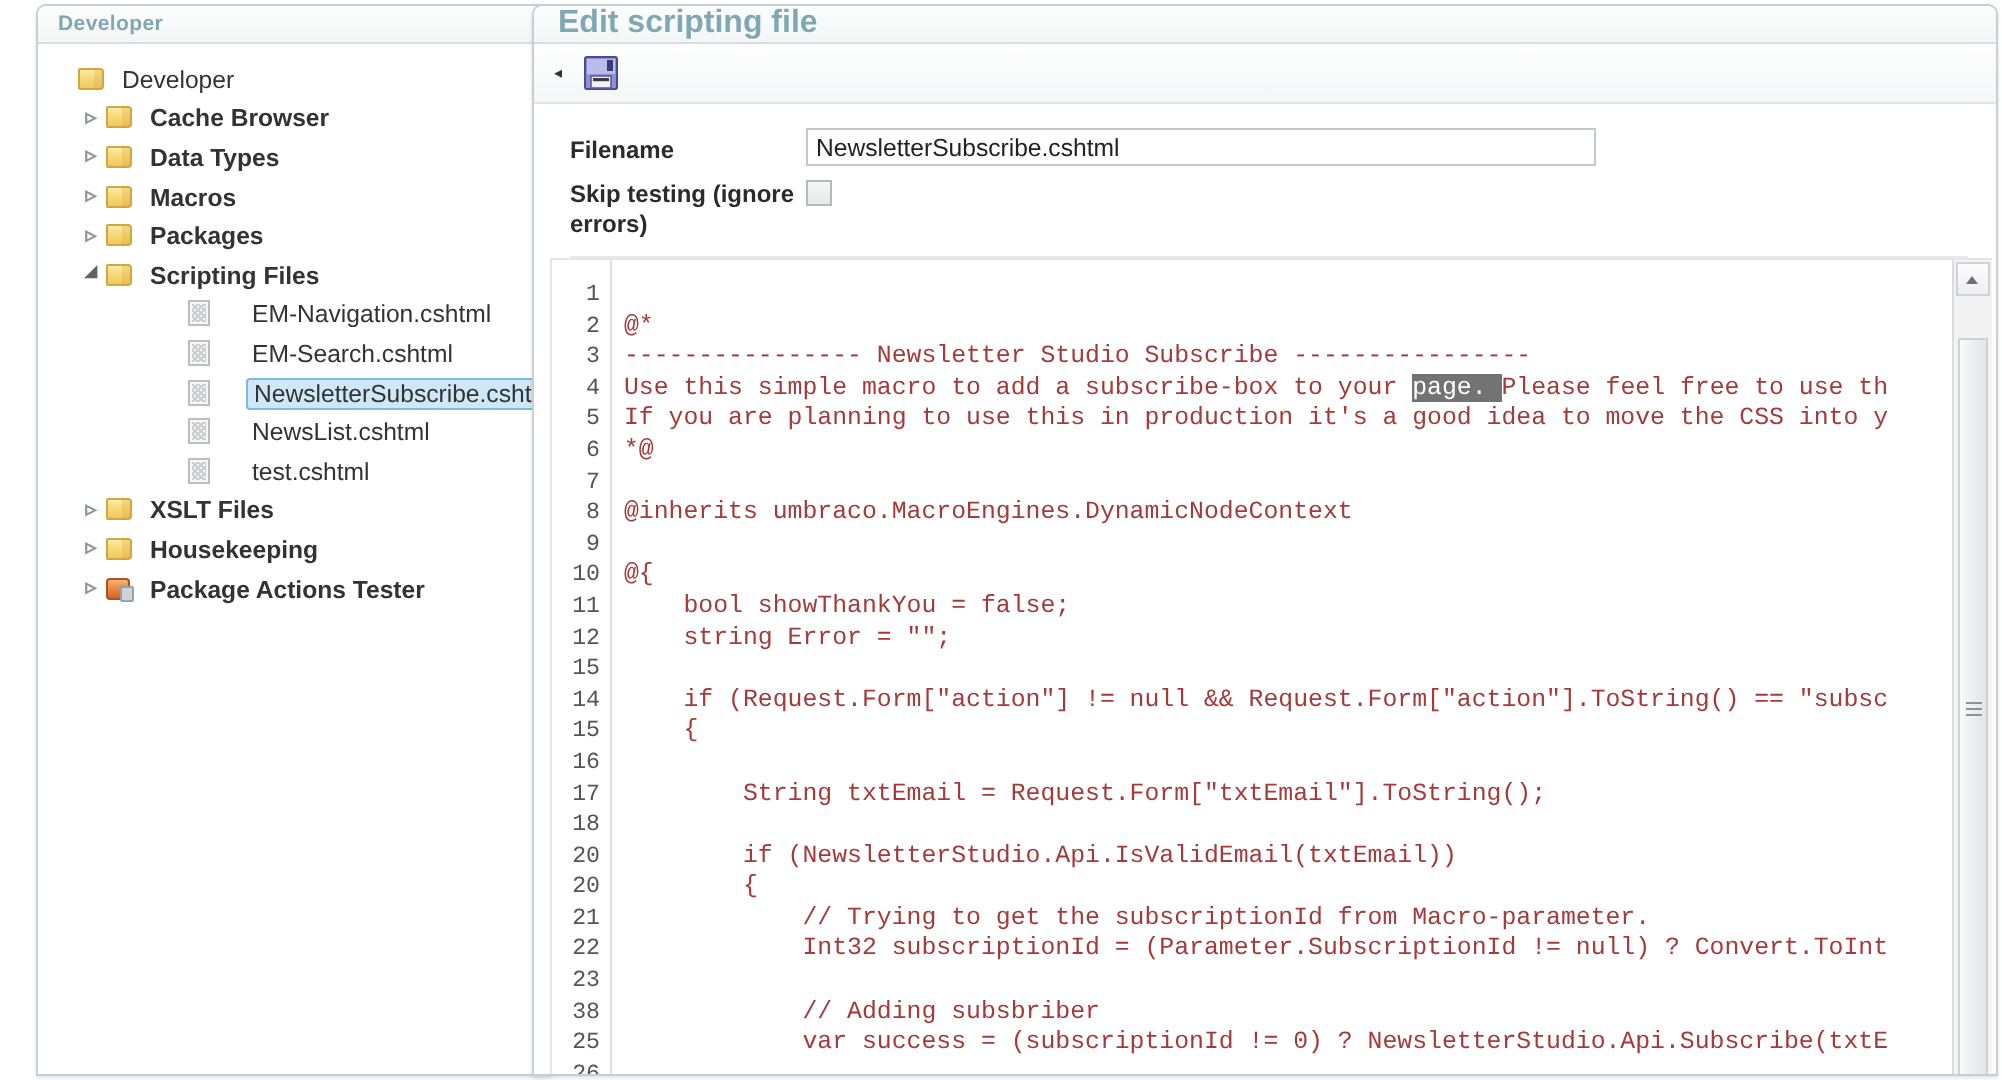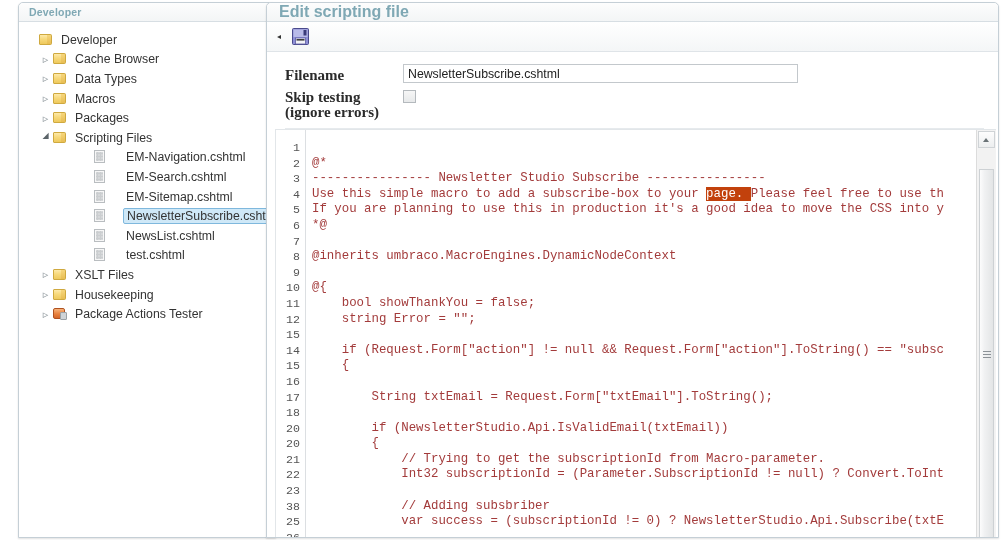--- a/index.html
+++ b/index.html
@@ -90,21 +90,21 @@
   .node .lbl{padding:0 2px;}
   .node.selected .lbl{
     background:#cfe8f7;
     border:1px solid #7fb8dd;
     border-radius:2px;
     padding:0 3px;
     margin-left:-1px;
   }
 
   .d1{padding-left:6px;}
-  .d2{padding-left:20px;}
+  .d2{padding-left:20px;font-weight:bold;}
   .d3{padding-left:48px;gap:12px;}
 
   
   .edit-panel{
     position:absolute;left:266px;top:2px;width:733px;height:536px;
     background:#ffffff;
     border:1px solid #c5cfd6;
     border-radius:5px 5px 0 0;
     box-shadow:0 1px 2px rgba(0,0,0,0.12);
     box-sizing:border-box;
@@ -139,22 +139,22 @@
     padding:12px 0 0 0;
     background:#ffffff;
   }
   .form-row{
     display:flex;align-items:flex-start;
     padding:0 0 0 18px;
     margin-bottom:3px;
   }
   .form-label{
     width:118px;min-width:118px;
-    font-size:15px;font-weight:bold;color:#2b2b2b;
-    line-height:15px;padding-top:4px;font-family:Liberation Serif, serif;
+    font-size:12px;font-weight:bold;color:#2b2b2b;
+    line-height:15px;padding-top:4px;
   }
   .filename-input{
     width:395px;height:19px;
     border:1px solid #c3c8cc;
     background:#fff;
     font-family:"Liberation Sans", sans-serif;
     font-size:12.3px;color:#222;
     padding:1px 4px;
     box-sizing:border-box;
     outline:none;
@@ -202,21 +202,21 @@
   }
   .gutter div{height:15.6px;line-height:15.6px;}
   .code{
     flex:1;
     padding:10px 0 0 6px;
     white-space:pre;
     overflow:hidden;
     color:#a33b3b;
   }
   .code div{height:15.6px;line-height:15.6px;}
-  .cm-sel{background:#c2410c;color:#ffffff;}
+  .cm-sel{background:#737373;color:#ffffff;}
 
   
   .vscroll{
     position:absolute;right:0px;top:0;width:19px;bottom:0;
     background:#f3f3f3;
     border-left:1px solid #dcdcdc;
   }
   .vs-up{
     height:17px;width:17px;margin:1px auto 0 auto;
     background:linear-gradient(to bottom,#fdfdfd,#eceeef);
@@ -289,25 +289,20 @@
         </div>
         <div class="node d3">
           <span class="arrow none"></span>
           <span class="ico file"></span>
           <span class="lbl">EM-Navigation.cshtml</span>
         </div>
         <div class="node d3">
           <span class="arrow none"></span>
           <span class="ico file"></span>
           <span class="lbl">EM-Search.cshtml</span>
-        </div>
-        <div class="node d3">
-          <span class="arrow none"></span>
-          <span class="ico file"></span>
-          <span class="lbl">EM-Sitemap.cshtml</span>
         </div>
         <div class="node d3 selected">
           <span class="arrow none"></span>
           <span class="ico file"></span>
           <span class="lbl">NewsletterSubscribe.cshtml</span>
         </div>
         <div class="node d3">
           <span class="arrow none"></span>
           <span class="ico file"></span>
           <span class="lbl">NewsList.cshtml</span>

